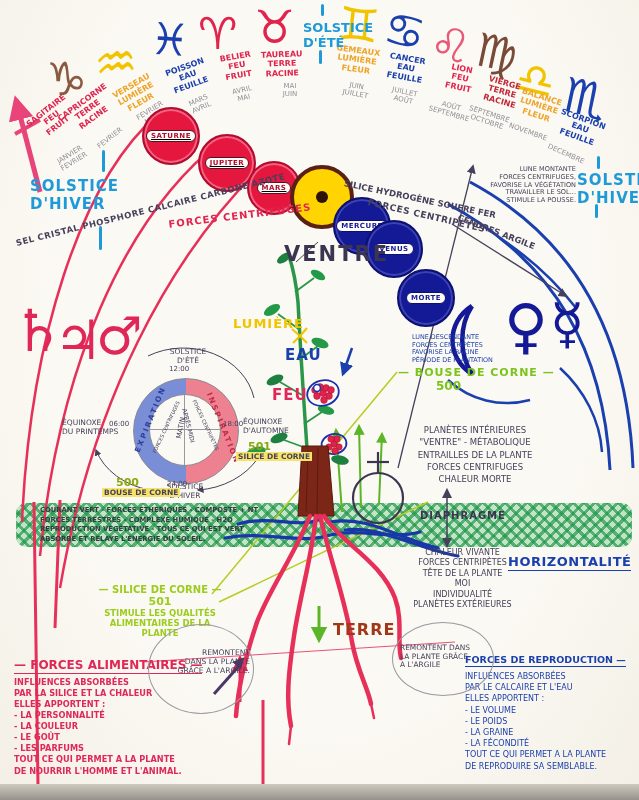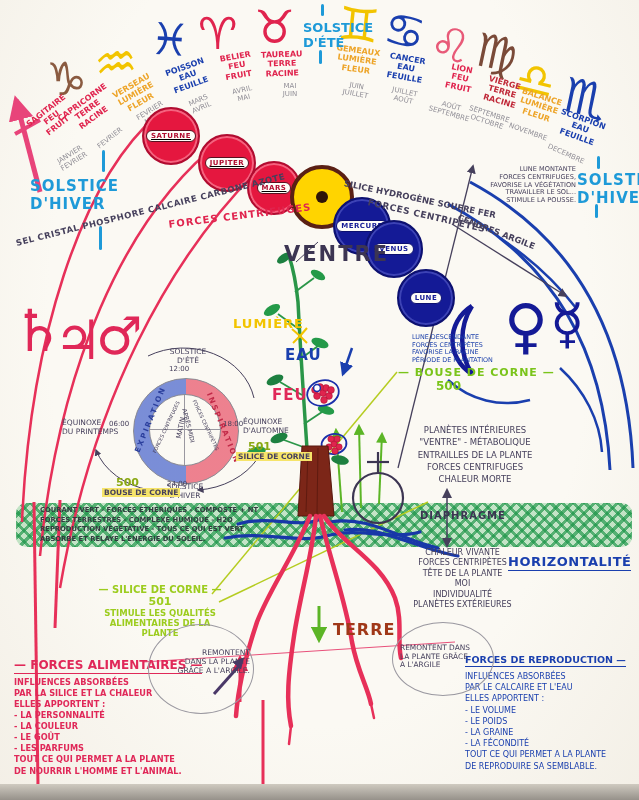--- a/index.html
+++ b/index.html
@@ -290,21 +290,21 @@
   <div class="abs" style="left:290px;top:165px;width:56px;height:56px;border-radius:50%;background:#ffd400;border:4px solid #5a2014;">
     <div class="abs" style="left:22px;top:22px;width:12px;height:12px;border-radius:50%;background:#2e1408;"></div>
   </div>
   <div class="planet p-navy" style="left:333px;top:197px;width:54px;height:54px;">
       <span class="pill pill-navy">MERCURE</span>
     </div>
   <div class="planet p-navy" style="left:365px;top:220px;width:54px;height:54px;">
       <span class="pill pill-navy">VENUS</span>
     </div>
   <div class="planet p-navy" style="left:397px;top:269px;width:54px;height:54px;">
-      <span class="pill pill-navy">LUNE</span>
+      <span class="pill pill-navy">MORTE</span>
     </div>
 
   <div class="abs b" style="left:16px;top:238px;width:300px;font-size:8.5px;color:#46405c;letter-spacing:.5px;transform:rotate(-14deg);transform-origin:left center;">SEL   CRISTAL   PHOSPHORE   CALCAIRE  CARBONE   AZOTE</div>
   <div class="abs b" style="left:168px;top:210px;font-size:10px;color:#e0244e;letter-spacing:1px;transform:rotate(-7deg);">FORCES   CENTRIFUGES</div>
   <div class="abs b" style="left:344px;top:178px;font-size:8.5px;color:#46405c;transform:rotate(12deg);transform-origin:left center;">SILICE HYDROGÈNE SOUFRE FER</div>
   <div class="abs b" style="left:368px;top:197px;font-size:9px;color:#46405c;letter-spacing:.5px;transform:rotate(13deg);transform-origin:left center;">FORCES CENTRIPÈTES</div>
   <div class="abs b" style="left:458px;top:212px;font-size:8.5px;color:#46405c;transform:rotate(21deg);transform-origin:left center;">CENDRES   ARGILE</div>
 
   <div class="abs glyph" style="left:12px;top:302px;font-size:58px;color:#e02858;">♄</div>
   <div class="abs glyph" style="left:54px;top:314px;font-size:54px;color:#e02858;">♃</div>

